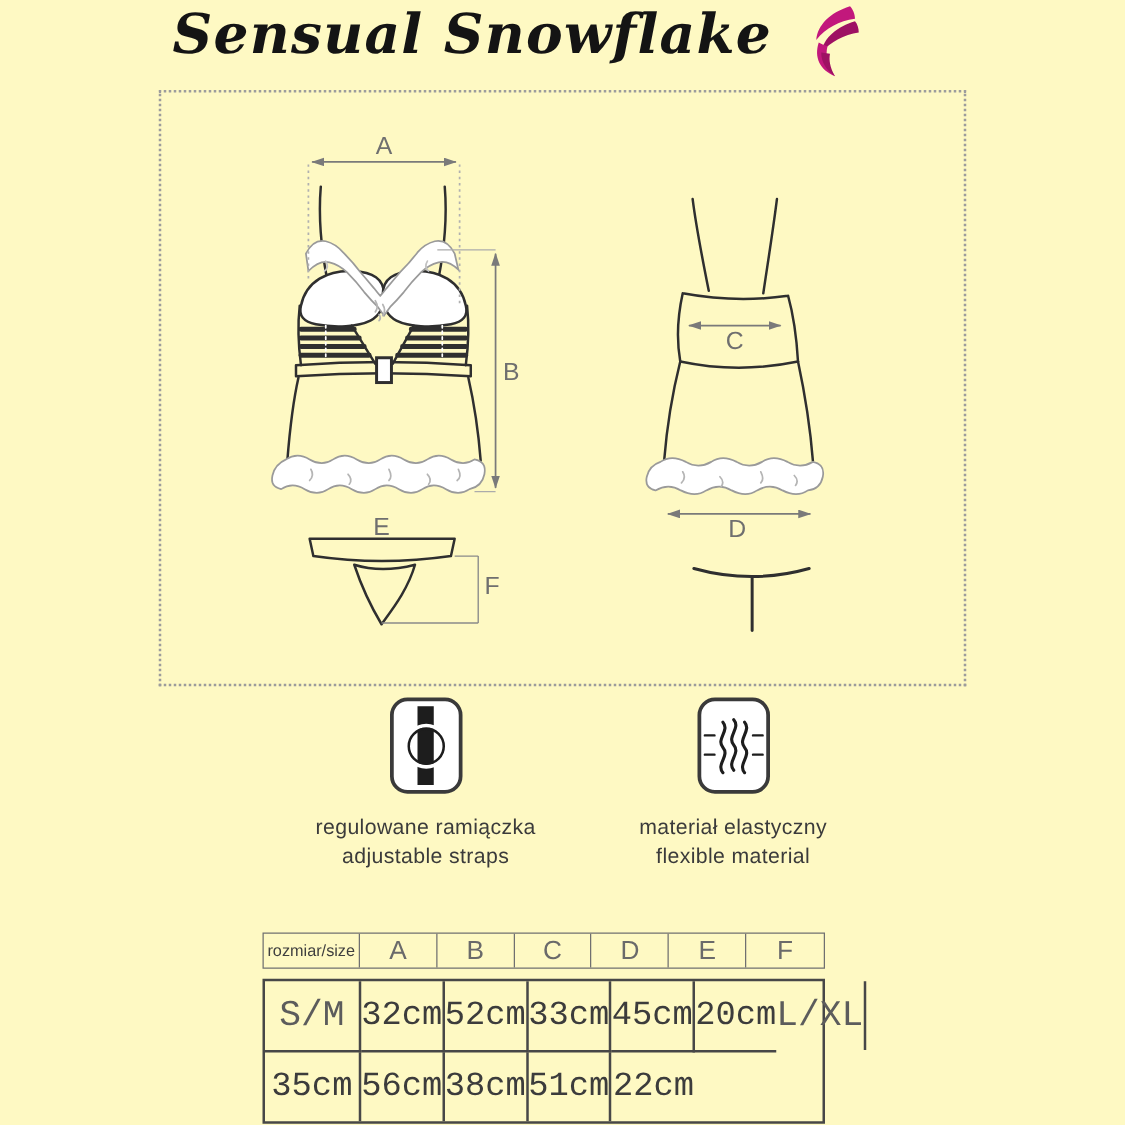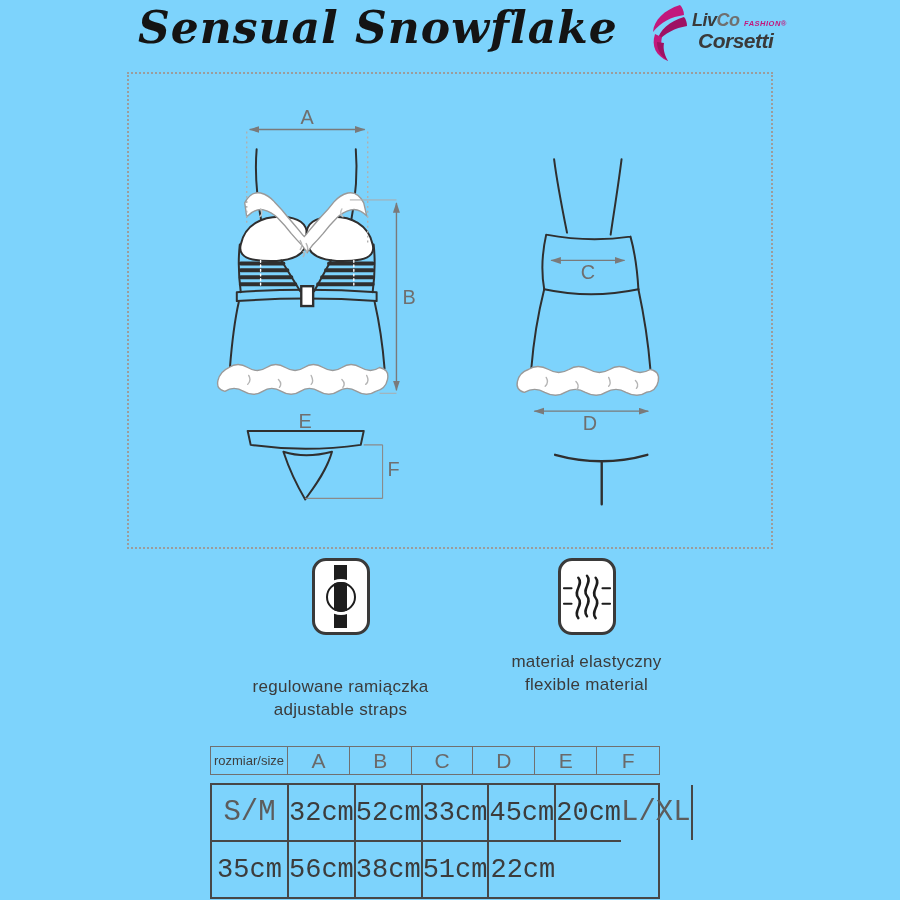--- a/index.html
+++ b/index.html
@@ -1,17 +1,17 @@
 <!DOCTYPE html>
 <html><head>
 <meta charset="utf-8">
 <style>
   html,body{margin:0;padding:0;background:#fff;}
   #screen{
-    position:relative;width:900px;height:900px;background:#7dd3fc;
+    position:relative;width:900px;height:900px;background:#fef9c3;
     font-family:"Liberation Sans",sans-serif;overflow:hidden;
   }
   
   .title{
     position:absolute;left:138px;top:2px;
     font-family:"DejaVu Serif",serif;font-style:italic;font-weight:600;
     font-size:44px;color:#141414;letter-spacing:1px;white-space:nowrap;
   }
   .logo{position:absolute;left:644px;top:4px;width:150px;height:56px;}
   .logo-swirl{position:absolute;left:0;top:0;}
@@ -69,27 +69,20 @@
 
   <div class="title">Sensual Snowflake</div>
 
   <div class="logo">
     <svg class="logo-swirl" width="50" height="58" viewBox="0 0 50 58">
       <path d="M36,1 C20,6 10,16 9,28 C17,18 27,13 40,11 C40,7 38,3 36,1 Z" fill="#c2187c"></path>
       <path d="M40,13 C26,17 15,26 13,38 C21,29 31,24 43,22 C43,19 42,15 40,13 Z" fill="#9e1163"></path>
       <path d="M11,30 C7,42 12,52 24,57 C18,49 16,41 18,33 C15,32 13,31 11,30 Z" fill="#c2187c"></path>
       <path d="M13,38 C13,46 17,52 24,57 C20,50 19,44 20,39 Z" fill="#9e1163"></path>
     </svg>
-    <div class="logo-text">
-      <div class="logo-line1">
-        <span>Liv</span><span class="co">Co</span>
-        <span class="fashion">FASHION®</span>
-      </div>
-      <div class="corsetti">Corsetti</div>
-    </div>
   </div>
 
   <div class="frame">
     <svg width="642" height="473" viewBox="0 0 646 477">
       <defs>
         <marker id="ah" markerWidth="8" markerHeight="6" refX="7" refY="2.5" orient="auto-start-reverse">
           <path d="M0,0 L7.5,2.5 L0,5 Z" fill="#7a7a7a"></path>
         </marker>
       </defs>
 
@@ -168,21 +161,21 @@
         <text x="179" y="50" text-anchor="middle">A</text>
         <text x="275" y="232" text-anchor="start">B</text>
         <text x="462" y="207" text-anchor="middle">C</text>
         <text x="464" y="359" text-anchor="middle">D</text>
         <text x="177" y="357" text-anchor="middle">E</text>
         <text x="260" y="405" text-anchor="start">F</text>
       </g>
     </svg>
   </div>
 
-  <div class="feature" style="left:233px;top:558px;gap:25px;">
+  <div class="feature" style="left:233px;top:558px;">
     <div class="icon-box">
       <div class="strap-bar"></div>
       <div class="strap-ring"></div>
     </div>
     <div class="caption">
       <div>regulowane ramiączka</div>
       <div>adjustable straps</div>
     </div>
   </div>
 

